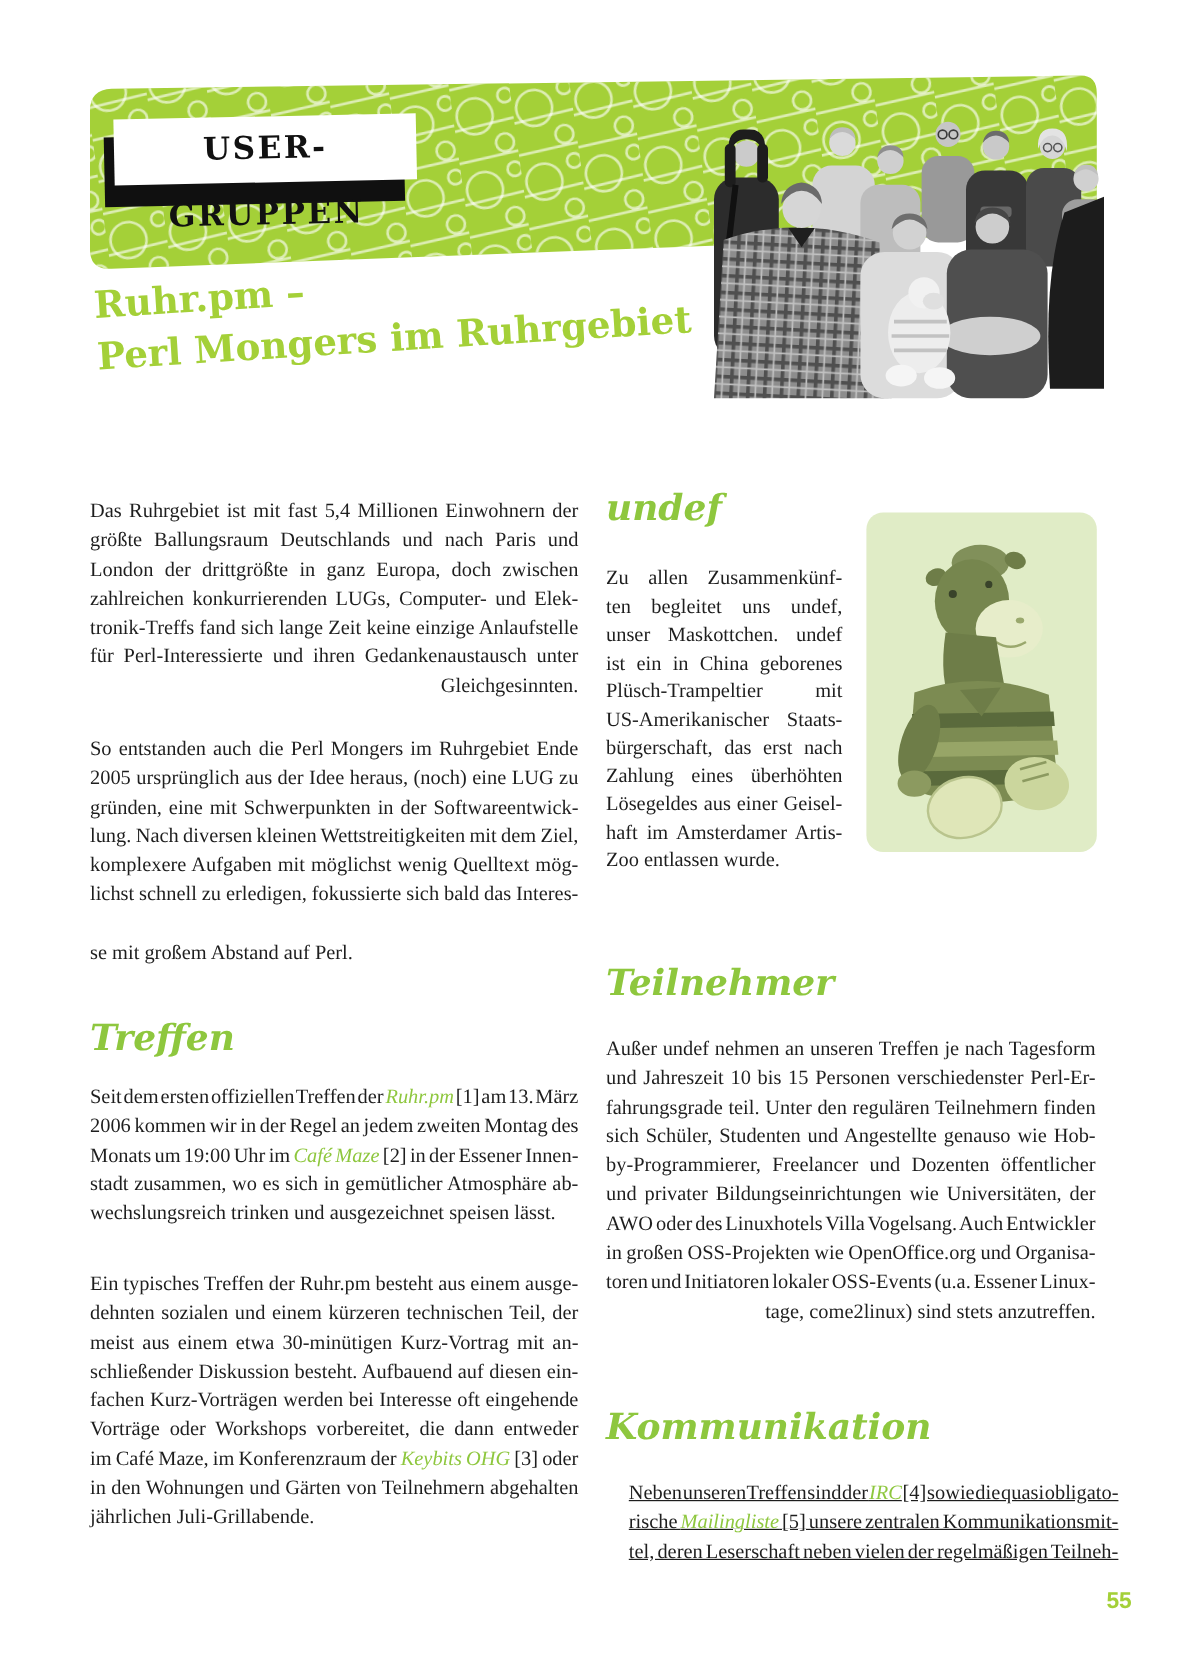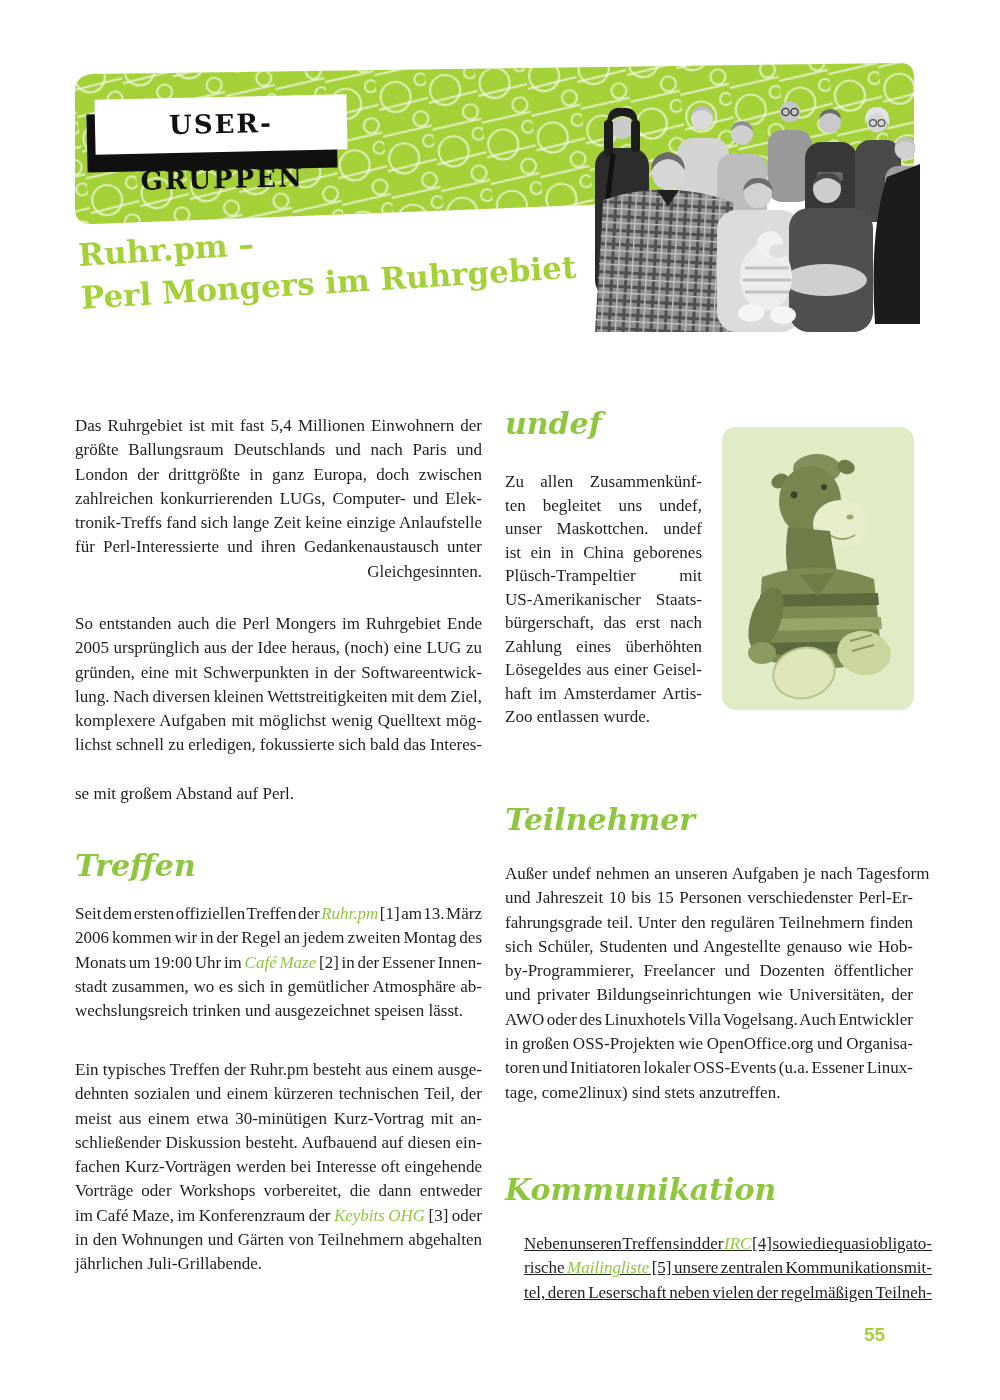--- a/index.html
+++ b/index.html
@@ -33,21 +33,21 @@
   
   .para{position:absolute;font-size:17px;}
   .tline{height:24.3px;line-height:24.3px;white-space:nowrap;overflow:visible;}
   .narrow .tline{height:23.5px;line-height:23.5px;}
   .ref{font-style:italic;color:var(--heading-green,#8ec73e);}
 
   
   .mascot-box{position:absolute;left:722px;top:427px;width:192px;height:283px;
               border-radius:14px;background:var(--box-green,#e0ecc6);z-index:1;}
 
-  .pageno{position:absolute;left:864px;top:1324px;font-family:"Liberation Sans",sans-serif;
+  .pageno{position:absolute;left:922px;top:1324px;font-family:"Liberation Sans",sans-serif;
           font-weight:600;font-size:19px;color:var(--banner-green,#a4d038);}
 </style>
 </head>
 <body>
 
 <div class="page">
 
   <svg class="banner" width="850" height="175" viewBox="0 0 850 175">
     <defs>
       <pattern id="chain" width="50" height="62" patternUnits="userSpaceOnUse" patternTransform="rotate(-8)">
@@ -232,30 +232,30 @@
       <ellipse cx="44" cy="192" rx="15" ry="33" fill="#6e7d48" transform="rotate(18 44 192)"></ellipse>
       <ellipse cx="40" cy="226" rx="14" ry="11" fill="#8c9a60"></ellipse>
       <ellipse cx="82" cy="246" rx="31" ry="25" fill="#dfe6b8" transform="rotate(-14 82 246)" stroke="#b9c48d" stroke-width="2"></ellipse>
       <ellipse cx="142" cy="226" rx="27" ry="22" fill="#cbd69d" transform="rotate(10 142 226)"></ellipse>
       <path d="M128,214 L150,208 M130,224 L152,218" stroke="#8c9a60" stroke-width="2.2" fill="none"></path>
     </svg>
   </div>
 
   <div class="h2" style="left:505px;top:804px;">Teilnehmer</div>
   <div class="para abs" style="left:505px;top:862px;width:408px;">
-      <div class="tline" style="word-spacing: 0.48px;"><span class="tin">Außer undef nehmen an unseren Aufgaben je nach Tagesform</span></div>
+      <div class="tline" style="word-spacing: 0.48px;"><span class="tin">Außer undef nehmen an unseren Treffen je nach Tagesform</span></div>
       <div class="tline" style="word-spacing: 1.35px;"><span class="tin">und Jahreszeit 10 bis 15 Personen verschiedenster Perl-Er-</span></div>
       <div class="tline" style="word-spacing: 0.51px;"><span class="tin">fahrungsgrade teil. Unter den regulären Teilnehmern finden</span></div>
       <div class="tline" style="word-spacing: 1.46px;"><span class="tin">sich Schüler, Studenten und Angestellte genauso wie Hob-</span></div>
       <div class="tline" style="word-spacing: 5.13px;"><span class="tin">by-Programmierer, Freelancer und Dozenten öffentlicher</span></div>
       <div class="tline" style="word-spacing: 2.29px;"><span class="tin">und privater Bildungseinrichtungen wie Universitäten, der</span></div>
       <div class="tline" style="word-spacing: -1.81px;"><span class="tin">AWO oder des Linuxhotels Villa Vogelsang. Auch Entwickler</span></div>
       <div class="tline" style="word-spacing: -0.54px;"><span class="tin">in großen OSS-Projekten wie OpenOffice.org und Organisa-</span></div>
       <div class="tline" style="word-spacing: -1.81px;"><span class="tin">toren und Initiatoren lokaler OSS-Events (u.a. Essener Linux-</span></div>
-      <div class="tline tlast" style="word-spacing: 0px;"><span class="tin">tage, come2linux) sind stets anzutreffen.</span></div>
+      <div class="tline tlast" style="word-spacing: 0px; text-align: right;"><span class="tin">tage, come2linux) sind stets anzutreffen.</span></div>
     </div>
 
   <div class="h2" style="left:505px;top:1174px;">Kommunikation</div>
   <div class="para abs" style="left:524px;top:1232px;width:408px;text-decoration:underline;">
       <div class="tline" style="word-spacing: -3.64px;"><span class="tin">Neben unseren Treffen sind der <em class="ref">IRC</em> [4] sowie die quasi obligato-</span></div>
       <div class="tline" style="word-spacing: -1.78px;"><span class="tin">rische <em class="ref">Mailingliste</em> [5] unsere zentralen Kommunikationsmit-</span></div>
       <div class="tline tlast" style="word-spacing: -1.65px;"><span class="tin">tel, deren Leserschaft neben vielen der regelmäßigen Teilneh-</span></div>
     </div>
 
   <div class="pageno">55</div>

